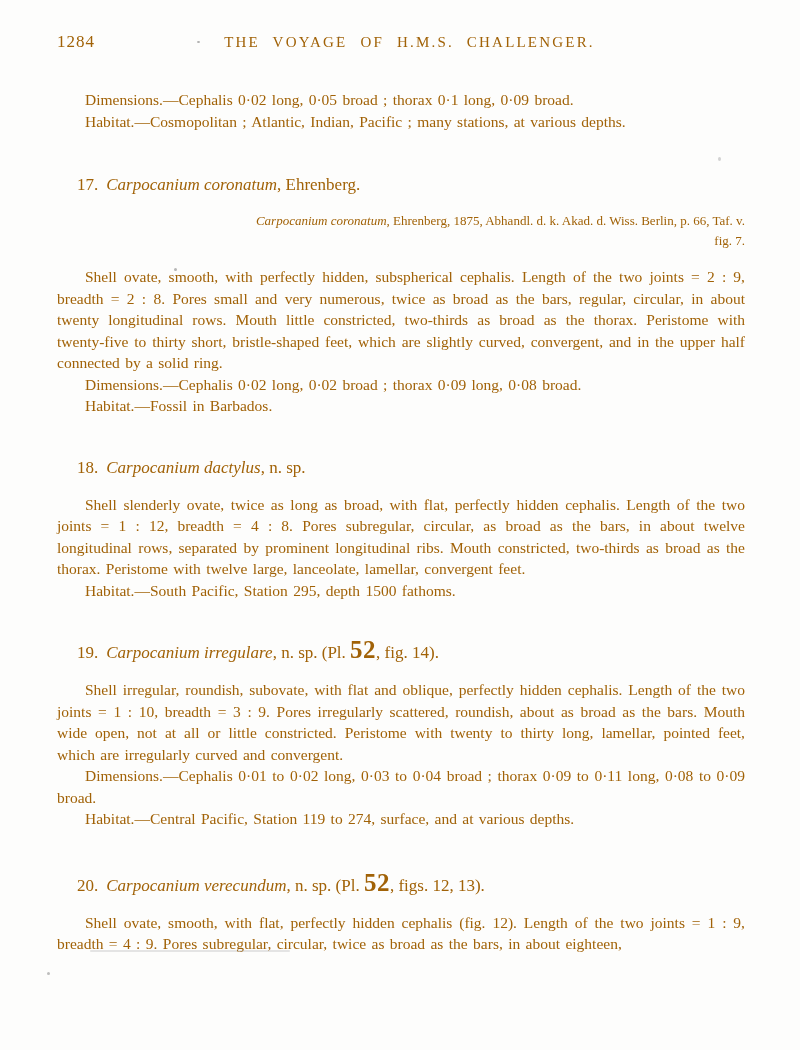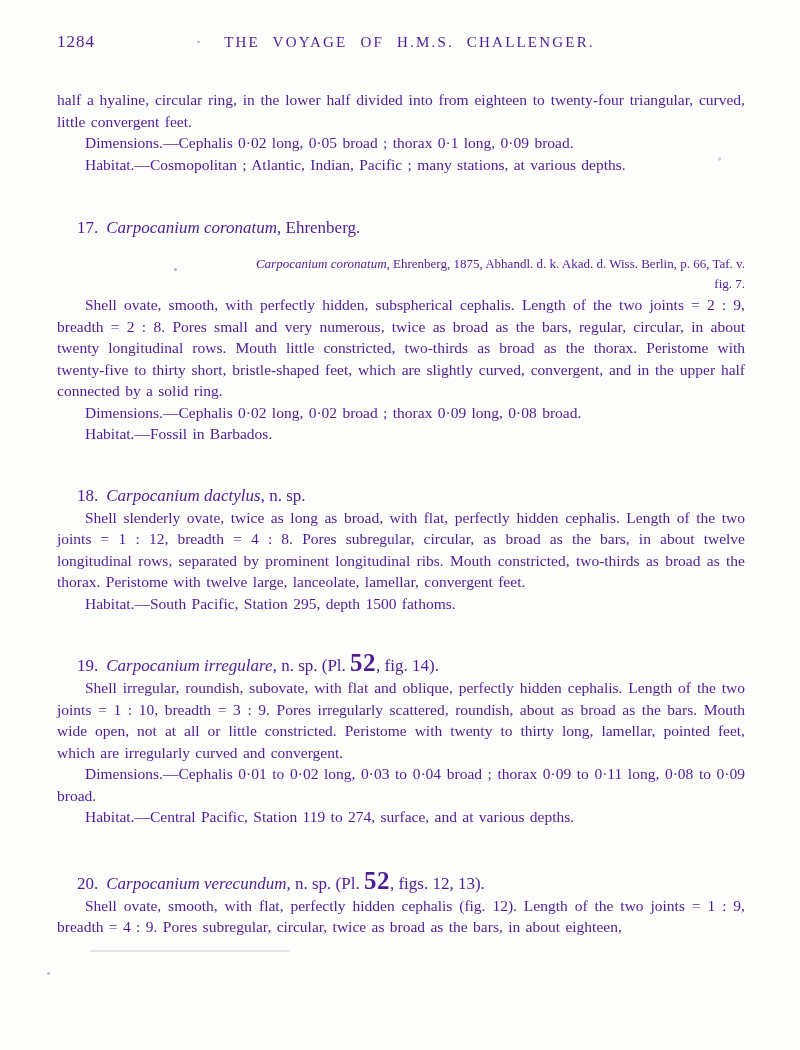--- a/index.html
+++ b/index.html
@@ -6,21 +6,21 @@
     margin: 0;
     padding: 0;
     background: #e9e9e7;
   }
   .page {
     position: relative;
     width: 800px;
     height: 1050px;
     margin: 0 auto;
     background: #fdfdfc;
-    color: #4c1d95;
+    color: #a16207;
     font-family: "Liberation Serif", "DejaVu Serif", serif;
     overflow: hidden;
     box-sizing: border-box;
     padding: 32px 55px 0 57px;
   }
   
   .page-header {
     position: relative;
     height: 24px;
   }
@@ -47,21 +47,21 @@
     margin-top: 33px;
   }
   p {
     margin: 0;
     font-size: 15.5px;
     line-height: 21.5px;
     text-align: justify;
     word-spacing: 1.5px;
   }
   p.flush { text-indent: 0; }
-  p.desc { text-indent: 28px; margin-top: 0; }
+  p.desc { text-indent: 28px; margin-top: 15px; }
   p.detail { text-indent: 28px; }
   p.detail .detail-label { }
   
   .species-heading {
     margin: 0;
     margin-top: 42px;
     padding-left: 20px;
     font-size: 17px;
     font-weight: normal;
     line-height: 22px;
@@ -103,21 +103,20 @@
 <body>
 
 <div class="page">
 
   <div class="page-header">
     <span class="page-number">1284</span>
     <span class="running-title">THE VOYAGE OF H.M.S. CHALLENGER.</span>
   </div>
 
   <div class="intro">
-    <p class="flush">half a hyaline, circular ring, in the lower half divided into from eighteen to twenty-four triangular, curved, little convergent feet.</p>
     <p class="detail"><span class="detail-label">Dimensions.</span><span>—Cephalis 0·02 long, 0·05 broad ; thorax 0·1 long, 0·09 broad.</span></p>
     <p class="detail"><span class="detail-label">Habitat.</span><span>—Cosmopolitan ; Atlantic, Indian, Pacific ; many stations, at various depths.</span></p>
   </div>
 
   <section>
     <h3 class="species-heading"><span class="sp-num">17.</span><span class="sp-name">Carpocanium coronatum</span><span>, Ehrenberg.</span></h3>
     <div class="citation">
       <div><span class="cit-italic">Carpocanium coronatum</span><span>, Ehrenberg, 1875, Abhandl. d. k. Akad. d. Wiss. Berlin, p. 66, Taf. v.</span></div>
       <div>fig. 7.</div>
     </div>

